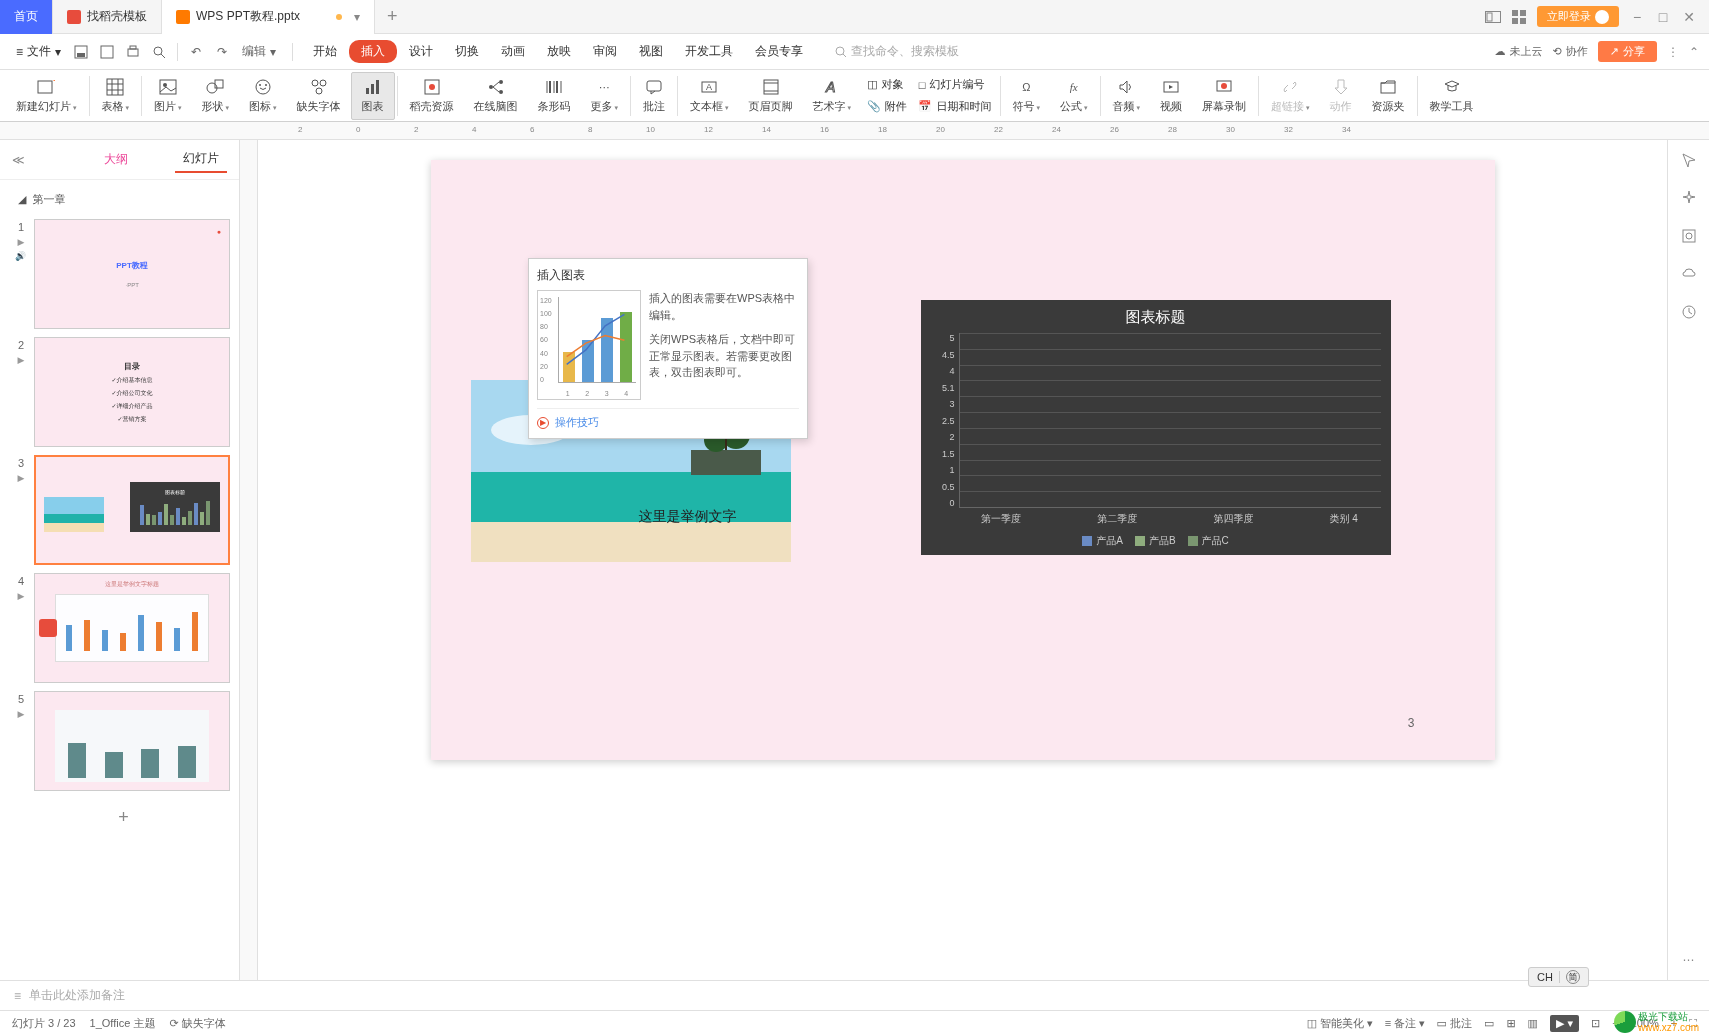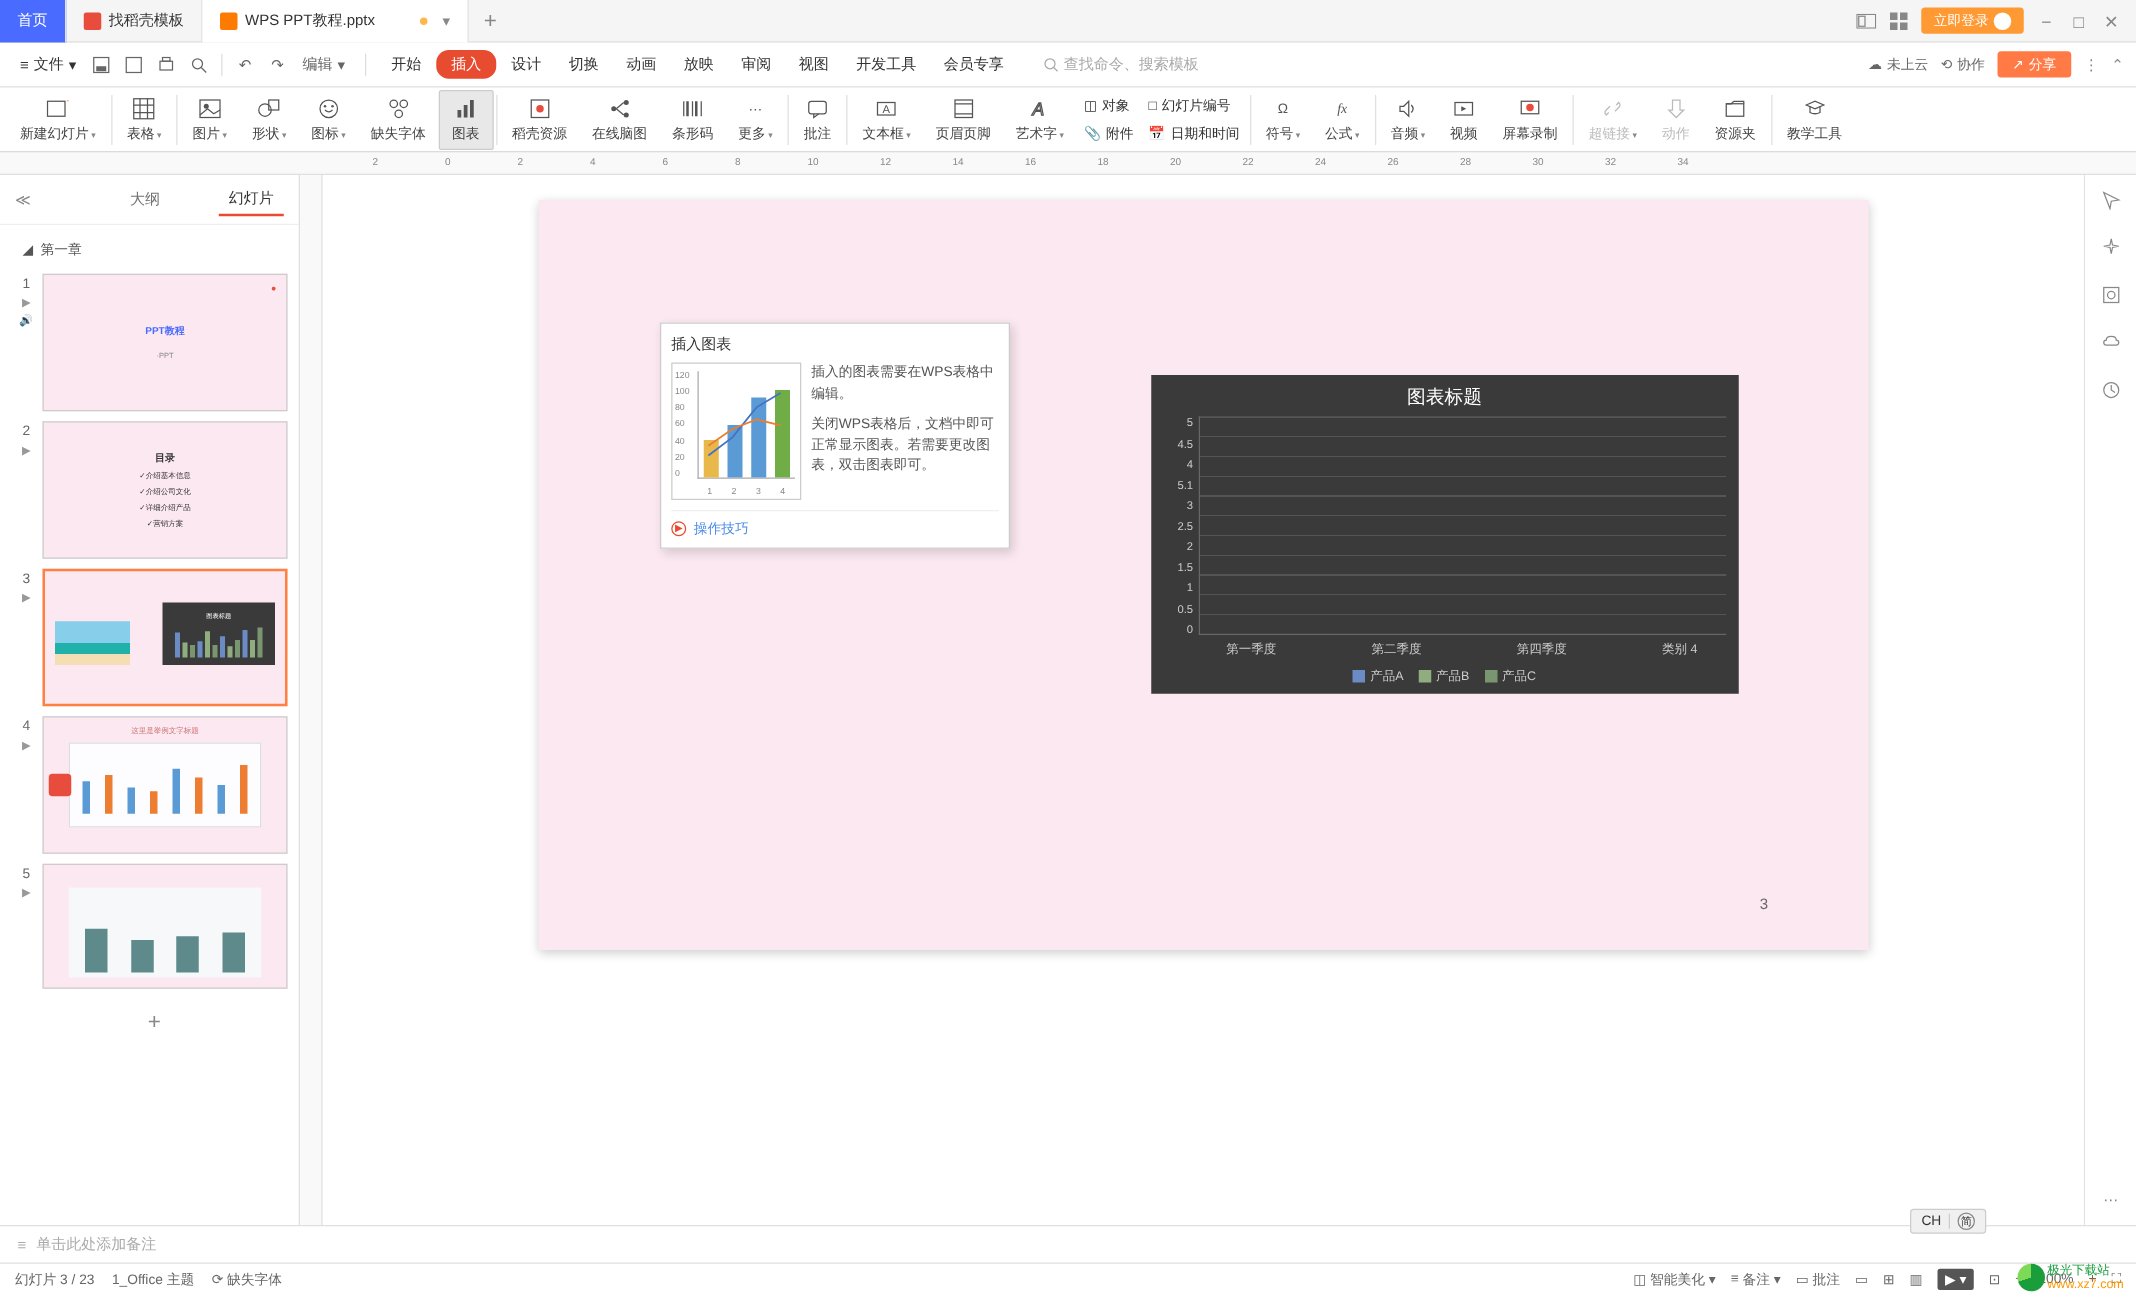--- a/index.html
+++ b/index.html
@@ -45,21 +45,21 @@
 
 
 .ruler-area { display: flex; height: 18px; background: #f9f9f9; border-bottom: 1px solid #e0e0e0; }
 .ruler-h { flex: 1; position: relative; overflow: hidden; font-size: 8px; color: #888; }
 .ruler-tick { position: absolute; top: 3px; }
 
 
 .main { display: flex; height: calc(1035px - 34px - 36px - 52px - 18px - 30px - 25px); }
 .panel-left { width: 240px; border-right: 1px solid #e0e0e0; display: flex; flex-direction: column; background: #fff; }
 .panel-tabs { display: flex; align-items: center; padding: 6px 12px; gap: 20px; font-size: 12px; border-bottom: 1px solid #eee; }
-.panel-tab { padding: 4px 8px; color: #737373; cursor: pointer; }
+.panel-tab { padding: 4px 8px; color: #ec4899; cursor: pointer; }
 .panel-tab.active { color: #333; border-bottom: 2px solid #e84c30; margin-left: 19px; }
 .collapse-btn { color: #888; margin-right: auto; }
 .thumbs { flex: 1; overflow-y: auto; padding: 8px 0 8px 8px; }
 .thumb-group { font-size: 11px; color: #555; padding: 4px 10px; display: flex; align-items: center; gap: 6px; }
 .thumb-item { display: flex; align-items: flex-start; gap: 6px; margin: 8px 6px; }
 .thumb-num { font-size: 11px; color: #666; width: 14px; text-align: right; padding-top: 2px; display: flex; flex-direction: column; align-items: center; gap: 4px; }
 .thumb-mark { font-size: 9px; color: #999; }
 .thumb-slide { width: 196px; border: 1px solid #ccc; background: #fce8f0; position: relative; overflow: hidden; }
 .thumb-slide.selected { border: 2px solid #ff8040; }
 .thumb-add { text-align: center; padding: 8px; font-size: 18px; color: #888; cursor: pointer; }
@@ -585,20 +585,34 @@
         </div>
       </div>
       <div class="thumb-add">+</div>
     </div>
   </div>
 
   <div class="canvas-area">
     <div class="ruler-v"></div>
     <div class="slide-viewport">
       <div class="slide">
+        <div class="slide-img">
+          <svg width="320" height="182" style="position:absolute;inset:0">
+            <rect x="0" y="0" width="320" height="92" fill="#a8d8f0"></rect>
+            <ellipse cx="60" cy="50" rx="40" ry="15" fill="#fff" opacity="0.7"></ellipse>
+            <ellipse cx="200" cy="35" rx="50" ry="12" fill="#fff" opacity="0.6"></ellipse>
+            <rect x="0" y="92" width="320" height="50" fill="#1fb5a8"></rect>
+            <rect x="0" y="142" width="320" height="40" fill="#f0e0c0"></rect>
+            <rect x="220" y="70" width="70" height="25" fill="#4a5a4a"></rect>
+            <circle cx="245" cy="60" r="12" fill="#2a5a2a"></circle>
+            <circle cx="265" cy="55" r="14" fill="#2a5a2a"></circle>
+            <line x1="255" y1="70" x2="255" y2="50" stroke="#3a2a1a" stroke-width="2"></line>
+          </svg>
+          <div class="slide-txt" style="left:168px;top:128px;color:#222">这里是举例文字</div>
+        </div>
         <div class="slide-chart">
           <div class="chart-title">图表标题</div>
           <div class="chart-body">
             <div class="chart-y" id="chart-y">
                 <span>5</span>
                 <span>4.5</span>
                 <span>4</span>
                 <span>5.1</span>
                 <span>3</span>
                 <span>2.5</span>

